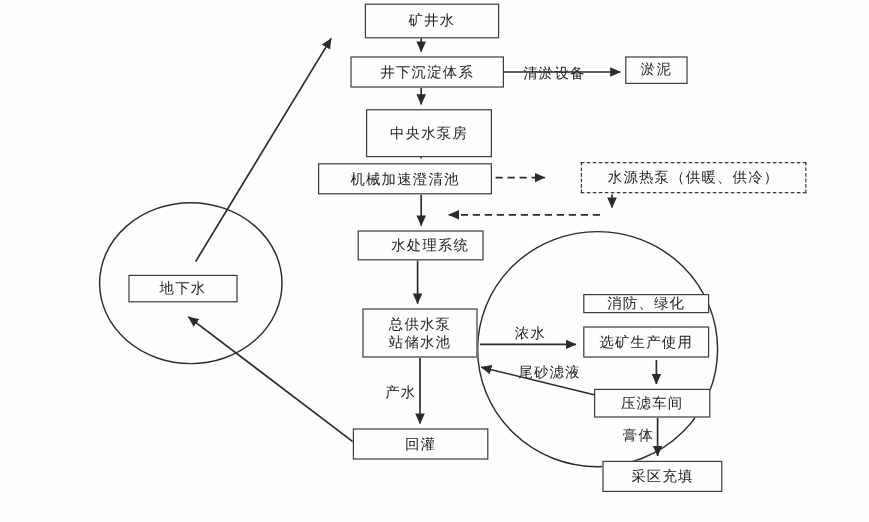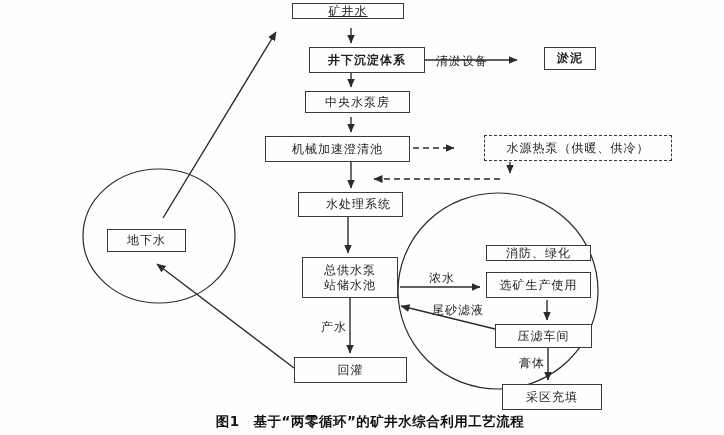--- a/index.html
+++ b/index.html
@@ -60,58 +60,57 @@
 
     <line x1="547" y1="300" x2="547" y2="320" stroke="#2b2b2b" stroke-width="1.4" marker-end="url(#ah)"></line>
     <line x1="548" y1="348" x2="548" y2="380" stroke="#2b2b2b" stroke-width="1.4" marker-end="url(#ah)"></line>
 
     <line x1="495" y1="329" x2="401" y2="306" stroke="#2b2b2b" stroke-width="1.4" marker-end="url(#ah)"></line>
 
     <line x1="163" y1="218" x2="276" y2="32" stroke="#2b2b2b" stroke-width="1.4" marker-end="url(#ah)"></line>
     <line x1="294" y1="368" x2="157" y2="264" stroke="#2b2b2b" stroke-width="1.4" marker-end="url(#ah)"></line>
   </svg>
 
-  <div class="node" style="left:292px;top:3px;width:112px;height:16px;text-decoration:underline;">矿井水</div>
+  <div class="node" style="left:304px;top:3px;width:112px;height:29px;">矿井水</div>
 
-  <div class="node" style="left:309px;top:47px;width:116px;height:26px;font-weight:bold;">井下沉淀体系</div>
+  <div class="node" style="left:292px;top:47px;width:128px;height:26px;">井下沉淀体系</div>
 
-  <div class="node" style="left:544px;top:47px;width:52px;height:23px;font-weight:bold;">淤泥</div>
+  <div class="node" style="left:521px;top:47px;width:52px;height:23px;">淤泥</div>
 
-  <div class="node" style="left:305px;top:91px;width:105px;height:22px;">中央水泵房</div>
+  <div class="node" style="left:305px;top:91px;width:105px;height:40px;">中央水泵房</div>
 
   <div class="node" style="left:265px;top:136px;width:145px;height:26px;">机械加速澄清池</div>
 
   <div class="node dashed" style="left:484px;top:135px;width:188px;height:26px;">水源热泵（供暖、供冷）</div>
 
   <div class="node" style="left:298px;top:192px;width:105px;height:25px;padding-left:16px;">水处理系统</div>
 
   <div class="node two-line" style="left:302px;top:257px;width:96px;height:41px;">
     <div>
       <span>总供水泵</span>
       <span>站储水池</span>
     </div>
   </div>
 
   <div class="node" style="left:294px;top:357px;width:113px;height:26px;">回灌</div>
 
-  <div class="node" style="left:107px;top:229px;width:79px;height:23px;">地下水</div>
+  <div class="node" style="left:107px;top:229px;width:91px;height:23px;">地下水</div>
 
   <div class="node" style="left:486px;top:245px;width:105px;height:16px;">消防、绿化</div>
 
   <div class="node" style="left:495px;top:324px;width:97px;height:24px;">压滤车间</div>
 
   <div class="node" style="left:486px;top:272px;width:105px;height:26px;">选矿生产使用</div>
 
   <div class="node" style="left:502px;top:384px;width:100px;height:26px;">采区充填</div>
 
   <div class="edge-label" style="left:436px;top:37px;margin-top:16px;">清淤设备</div>
 
   <div class="edge-label" style="left:429px;top:270px;">浓水</div>
 
   <div class="edge-label" style="left:432px;top:302px;">尾砂滤液</div>
 
   <div class="edge-label" style="left:321px;top:319px;">产水</div>
 
   <div class="edge-label" style="left:519px;top:355px;">膏体</div>
 
-  <div class="caption">图1　基于“两零循环”的矿井水综合利用工艺流程</div>
 
 </div>
 
 </body></html>

